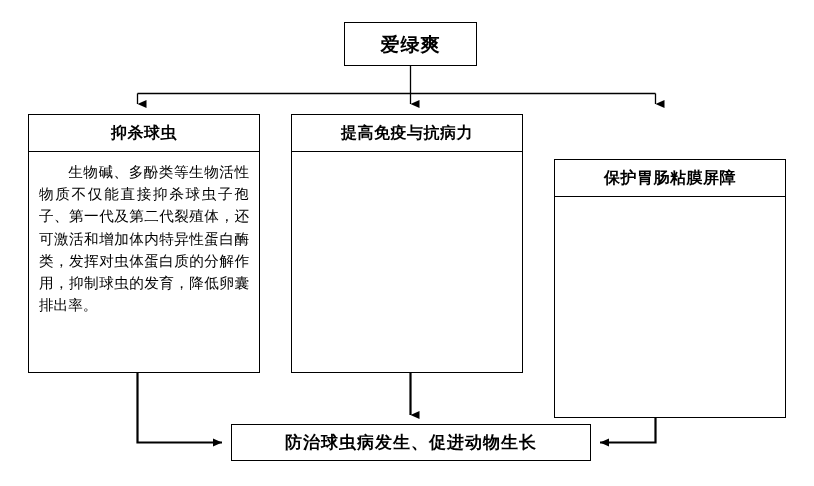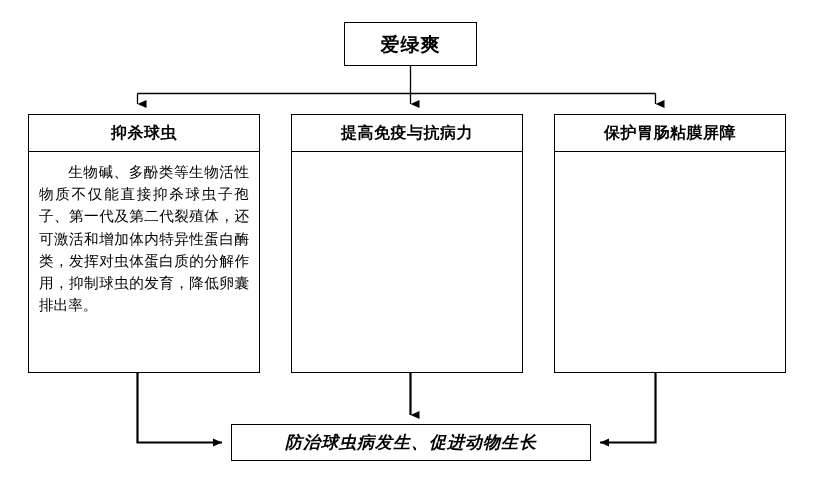--- a/index.html
+++ b/index.html
@@ -52,21 +52,21 @@
 
   
   .branch {
     top: 114px;
     height: 259px;
     display: flex;
     flex-direction: column;
   }
   #branch-0 { left: 28px;  width: 232px; }
   #branch-1 { left: 291px; width: 232px; }
-  #branch-2 { left: 554px; width: 232px; }
+  #branch-2 { left: 554px; width: 232px; margin-top: 45px; }
 
   .branch-header {
     height: 36px;
     flex: 0 0 36px;
     border-bottom: 1px solid #000000;
     display: flex;
     align-items: center;
     justify-content: center;
     font-size: 16px;
     font-weight: bold;
@@ -86,21 +86,20 @@
 
   
   #conclusion-box {
     left: 231px;
     top: 424px;
     width: 360px;
     height: 37px;
     display: flex;
     align-items: center;
     justify-content: center;
-    font-style: italic;
   }
   #conclusion-box .conclusion-text {
     font-size: 17px;
     font-weight: bold;
     letter-spacing: 1px;
     line-height: 1;
   }
 </style>
 </head>
 <body>

